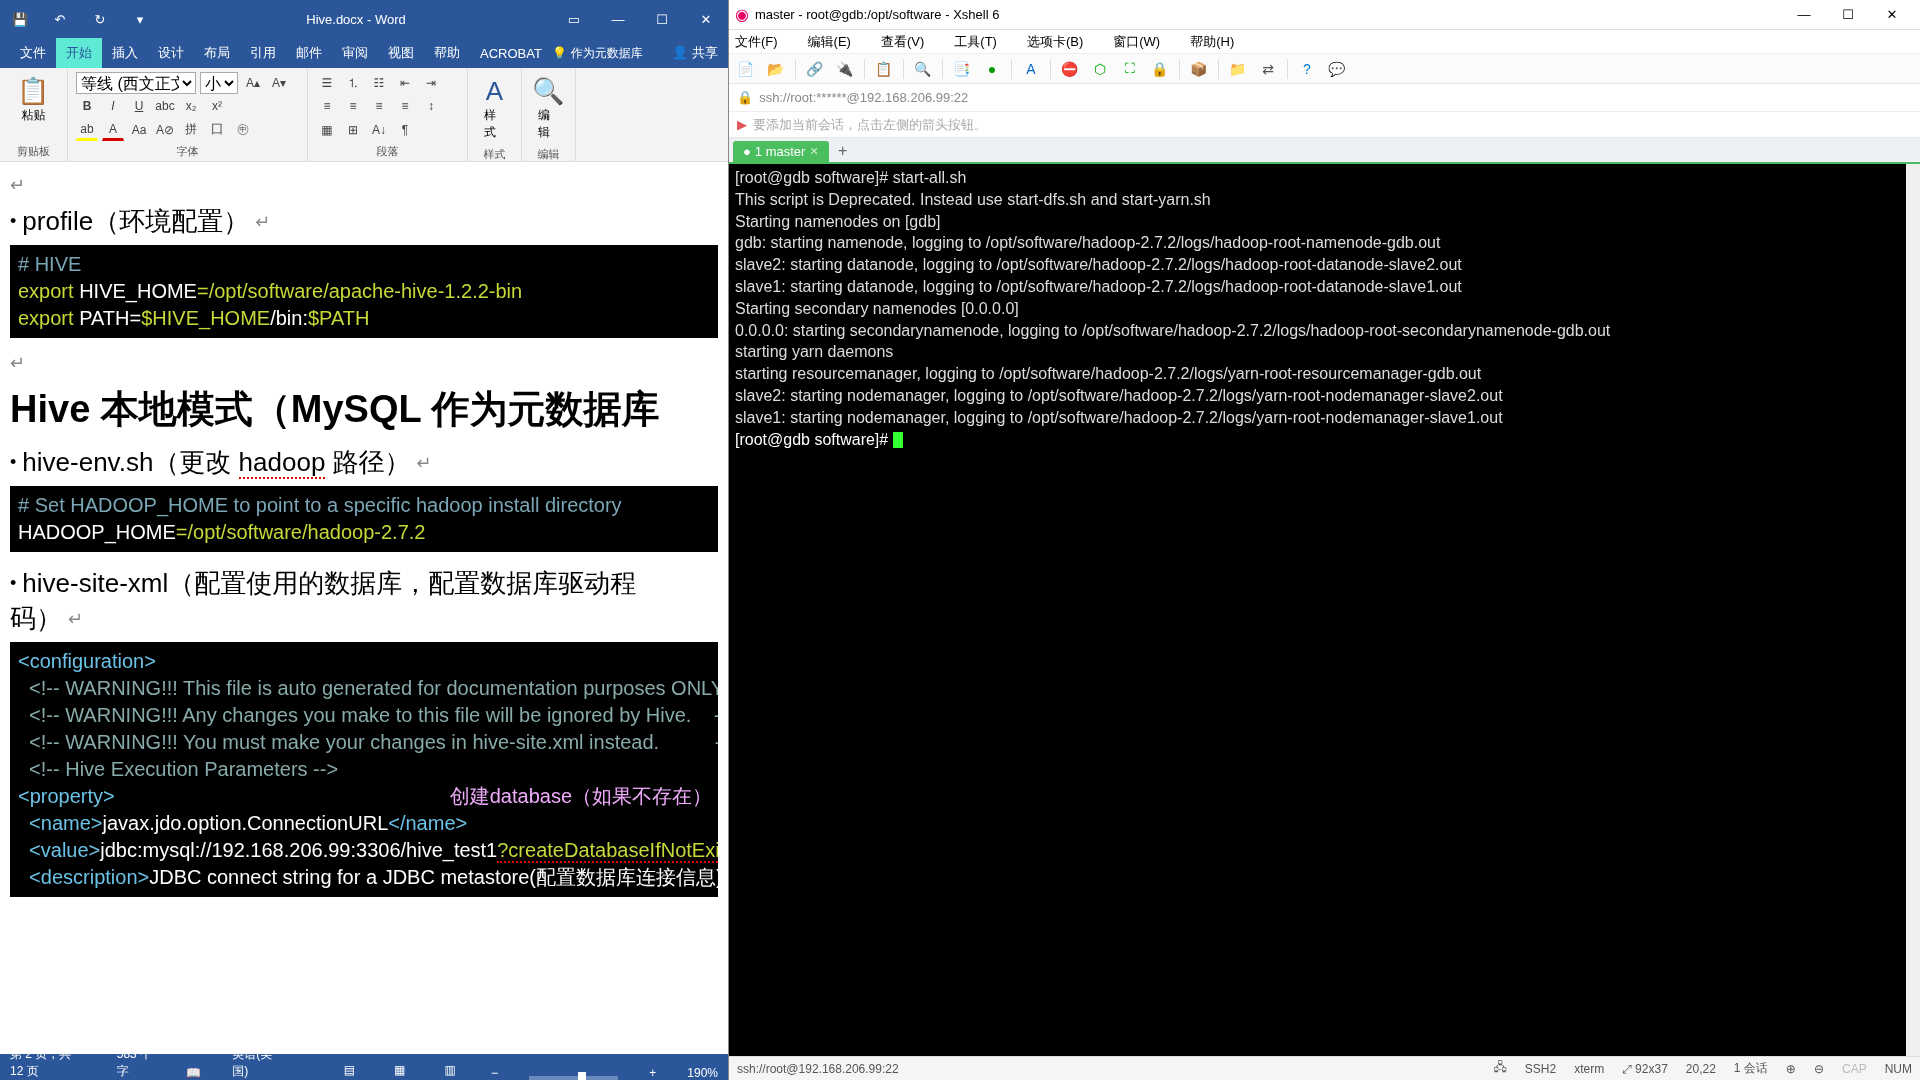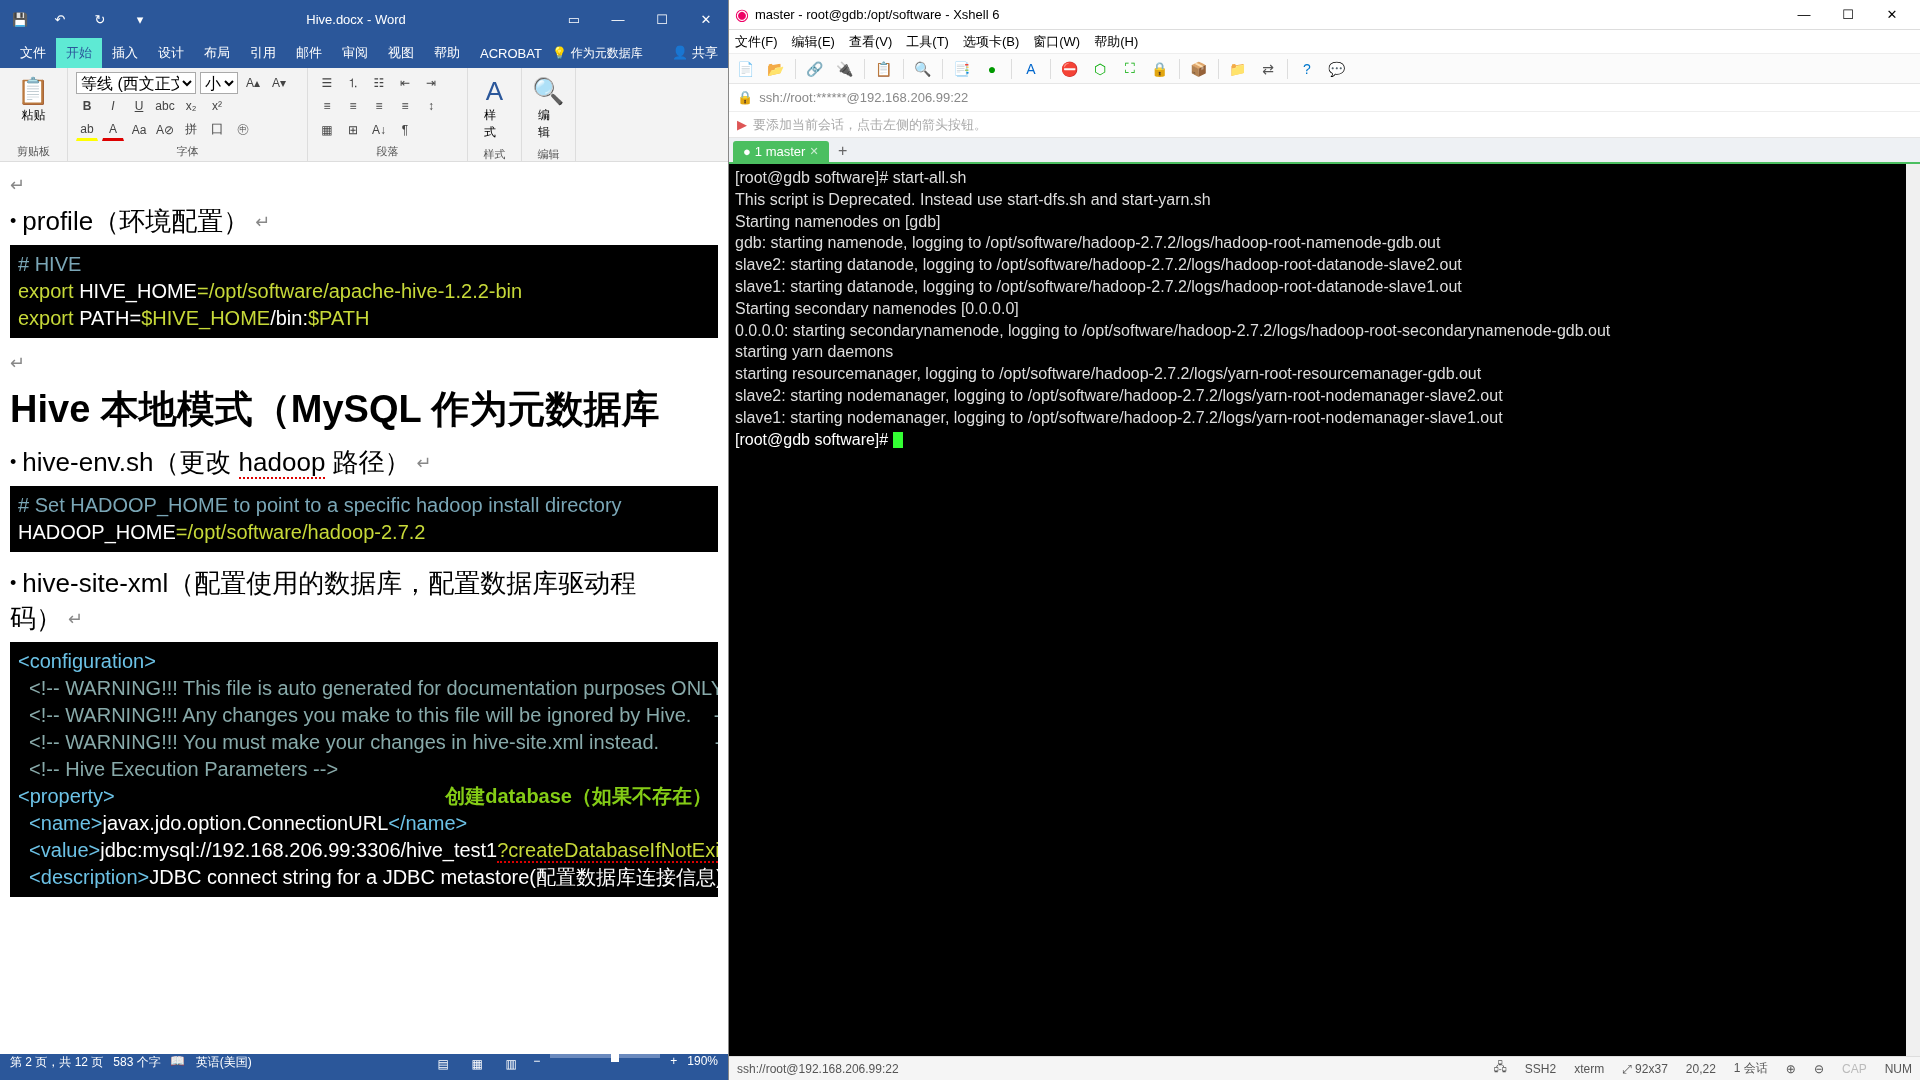--- a/index.html
+++ b/index.html
@@ -36,42 +36,42 @@
 .word-doc { flex: 1; background: #fff; overflow: hidden; padding: 12px 10px 0 10px; font-family: Consolas, monospace; color: #000; position: relative; }
 .para-arrow { color: #888; font-size: 18px; }
 .bullet-line { font-size: 26px; display: flex; align-items: center; gap: 6px; margin: 8px 0 6px; }
 .bullet-line .dot { font-size: 18px; }
 .codeblock { background: #000; color: #fff; font-family: Consolas, monospace; font-size: 20px; padding: 6px 8px; margin: 4px 0 14px; line-height: 1.35; white-space: pre; overflow: hidden; }
 .cmt { color: #7aa6b6; }
 .kw { color: #c7d939; }
 .var { color: #fff; }
 .path { color: #c7d939; text-align: center; }
 .h1-line { font-size: 38px; font-weight: 600; margin: 10px 0 10px; white-space: nowrap; }
-.red-text { color: #84cc16; font-weight: 700; margin-left: 48px; }
+.red-text { color: #f0abfc; font-weight: 400; margin-left: 48px; }
 .tag { color: #6cc2e6; }
 .cmtxml { color: #8aa; }
 .txt { color: #fff; margin-top: 12px; }
 .val { color: #c7d939; }
 .underline-red { border-bottom: 2px dotted #d00; }
 
 
-.word-status { height: 26px; background: #2b579a; color: #fff; font-size: 12px; display: flex; align-items: flex-start; padding: 0 10px; gap: 10px; }
+.word-status { height: 26px; background: #2b579a; color: #fff; font-size: 12px; display: flex; align-items: flex-end; padding: 0 10px; gap: 31px; }
 .word-status .spacer { flex: 1; }
 .word-status .zoom-slider { width: 110px; height: 4px; background: #6b8abe; position: relative; }
 .word-status .zoom-handle { position: absolute; top: -4px; left: 55%; width: 8px; height: 12px; background: #fff; }
 .view-btn { width: 24px; height: 20px; display: flex; align-items: center; justify-content: center; }
 
 
 .xs-titlebar { height: 30px; background: #fff; border-bottom: 1px solid #ddd; display: flex; align-items: center; padding: 0 6px; font-size: 13px; }
 .xs-titlebar .ico { color: #e06; margin-right: 6px; font-size: 16px; }
 .xs-titlebar .spacer { flex: 1; }
 .xs-titlebar .wbtn { width: 44px; height: 30px; display: flex; align-items: center; justify-content: center; }
 
 
-.xs-menu { height: 24px; background: #fff; border-bottom: 1px solid #eee; display: flex; align-items: center; padding: 0 6px; font-size: 13px; gap: 14px; }
+.xs-menu { height: 24px; background: #fff; border-bottom: 1px solid #eee; display: flex; align-items: center; padding: 0 6px; font-size: 13px; gap: 30px; }
 .xs-menu-item { cursor: pointer; }
 
 
 .xs-toolbar { height: 30px; background: #fbfbfb; border-bottom: 1px solid #e6e6e6; display: flex; align-items: center; padding: 0 6px; gap: 8px; font-size: 14px; }
 .xs-tbtn { width: 22px; height: 22px; display: flex; align-items: center; justify-content: center; color: #555; }
 .xs-sep { width: 1px; height: 20px; background: #ddd; }
 
 
 .xs-addr { height: 28px; background: #fff; border-bottom: 1px solid #eee; display: flex; align-items: center; padding: 0 8px; font-size: 13px; gap: 6px; color: #888; }
 .xs-addr .lock { color: #e8b000; }

